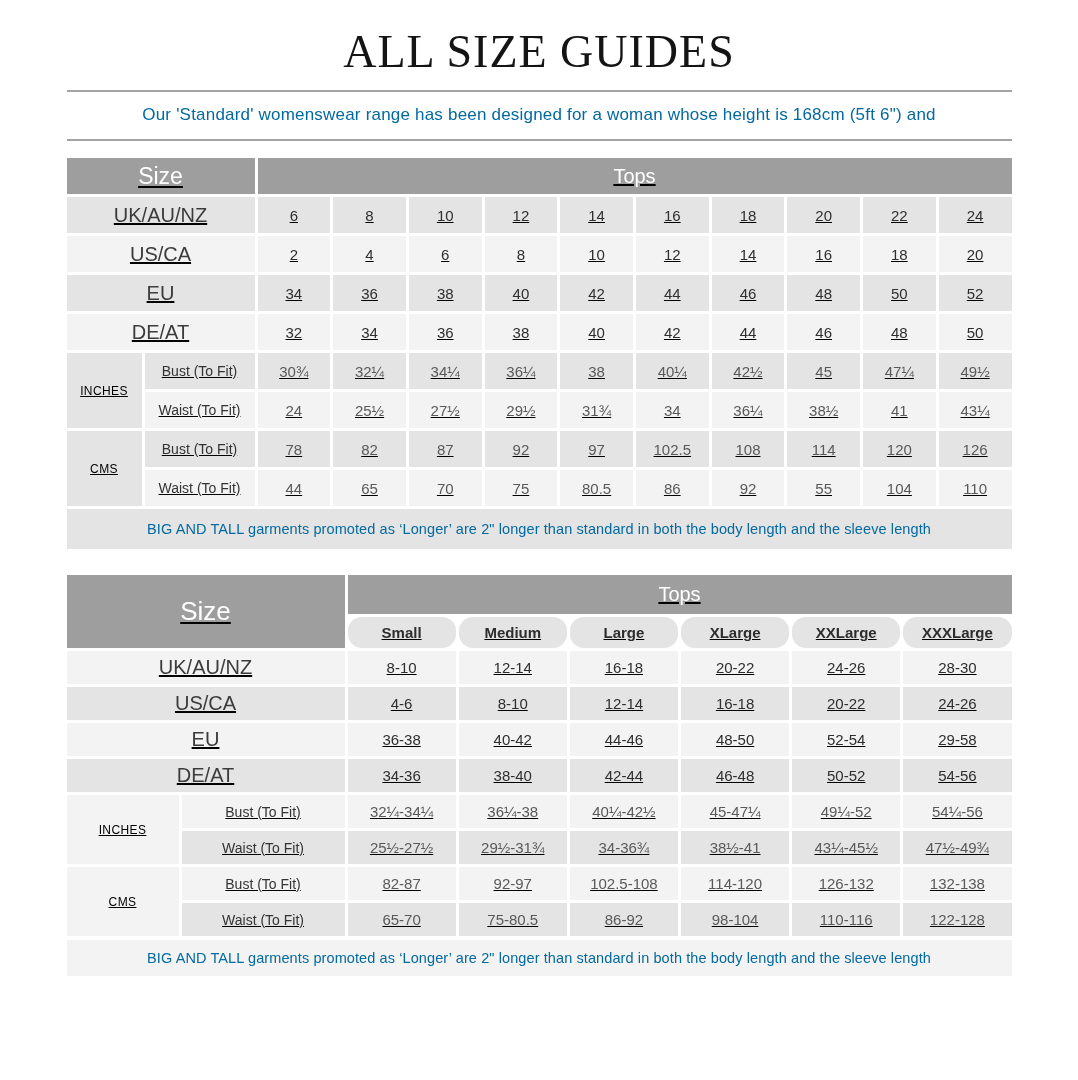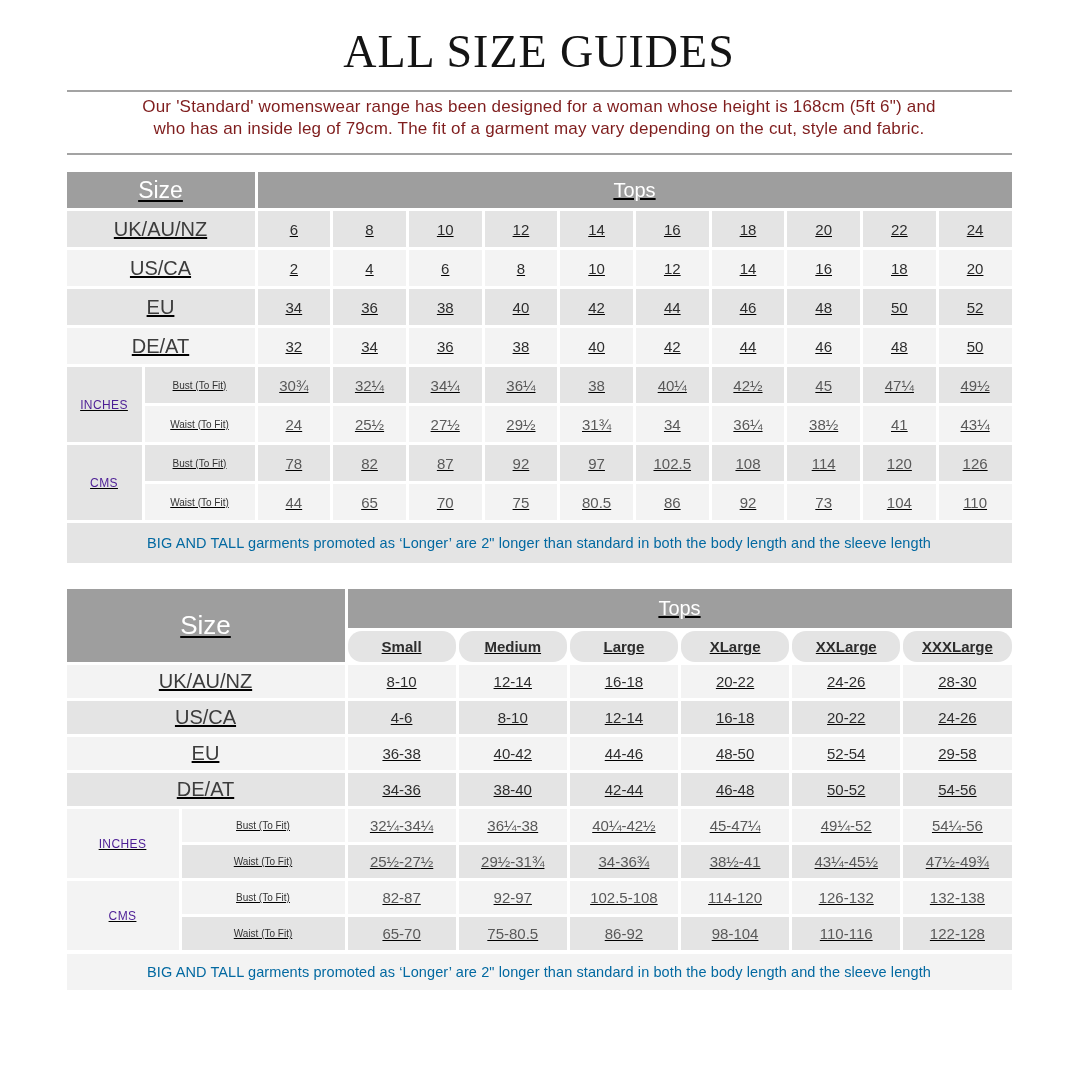--- a/index.html
+++ b/index.html
@@ -29,25 +29,25 @@
     color: #141414;
   }
   .divider {
     height: 2px;
     background: #a3a3a3;
     margin: 0;
   }
   .divider.top { margin-top: 12px; }
   .intro {
     text-align: center;
-    color: #7f1d1d;
+    color: #0369a1;
     font-size: 17px;
     line-height: 22px;
     letter-spacing: 0.2px;
-    padding: 4px 0 13px 0;
+    padding: 12px 0 13px 0;
   }
   .intro span { display: block; }
 
   .table-block { margin-top: 14px; }
   .table-block.second { margin-top: 23px; }
 
   table.size-table {
     border-collapse: separate;
     border-spacing: 3px;
     table-layout: fixed;
@@ -89,28 +89,28 @@
 
   .t1 tbody tr > th, .t1 tbody tr > td { height: 36px; }
   .t2 tbody tr > th, .t2 tbody tr > td { height: 33px; }
 
   th.region-label {
     color: #3c3c3c;
     font-size: 20px;
     font-weight: 400;
   }
   th.unit-label {
-    color: #4c1d95;
+    color: #000000;
     font-size: 12px;
     font-weight: 700;
     letter-spacing: 0.4px;
   }
   th.measure-label {
     color: #333333;
-    font-size: 10px;
+    font-size: 14px;
     font-weight: 700;
   }
   td.size-val {
     color: #2e2e2e;
     font-size: 15px;
     font-weight: 700;
   }
   td.measure-val {
     color: #595959;
     font-size: 15px;
@@ -135,21 +135,20 @@
 
 <div class="page">
   <div class="content">
 
     <h1 class="page-title">ALL SIZE GUIDES</h1>
 
     <div class="divider top"></div>
 
     <div class="intro">
       <span>Our 'Standard'  womenswear range has been designed for a woman whose height is 168cm (5ft 6") and</span>
-      <span>who has an inside leg of 79cm. The fit of a garment may vary depending on the cut, style and fabric.</span>
     </div>
 
     <div class="divider"></div>
 
     <div class="table-block t1">
       <div id="table1-mount">
           <table class="size-table">
             <colgroup>
               <col style="width: 75px;">
               <col style="width: 110px;">
@@ -264,21 +263,21 @@
               </tr>
               <tr class="row-light">
                 <th class="measure-label">Waist (To Fit)</th>
                 <td class="measure-val">44</td>
                 <td class="measure-val">65</td>
                 <td class="measure-val">70</td>
                 <td class="measure-val">75</td>
                 <td class="measure-val">80.5</td>
                 <td class="measure-val">86</td>
                 <td class="measure-val">92</td>
-                <td class="measure-val">73</td>
+                <td class="measure-val">55</td>
                 <td class="measure-val">104</td>
                 <td class="measure-val">110</td>
               </tr>
             </tbody>
           </table>
         </div>
       <div class="footnote fn1">BIG AND TALL garments promoted as ‘Longer’ are 2" longer than standard in both the body length and the sleeve length</div>
     </div>
 
     <div class="table-block second t2">

